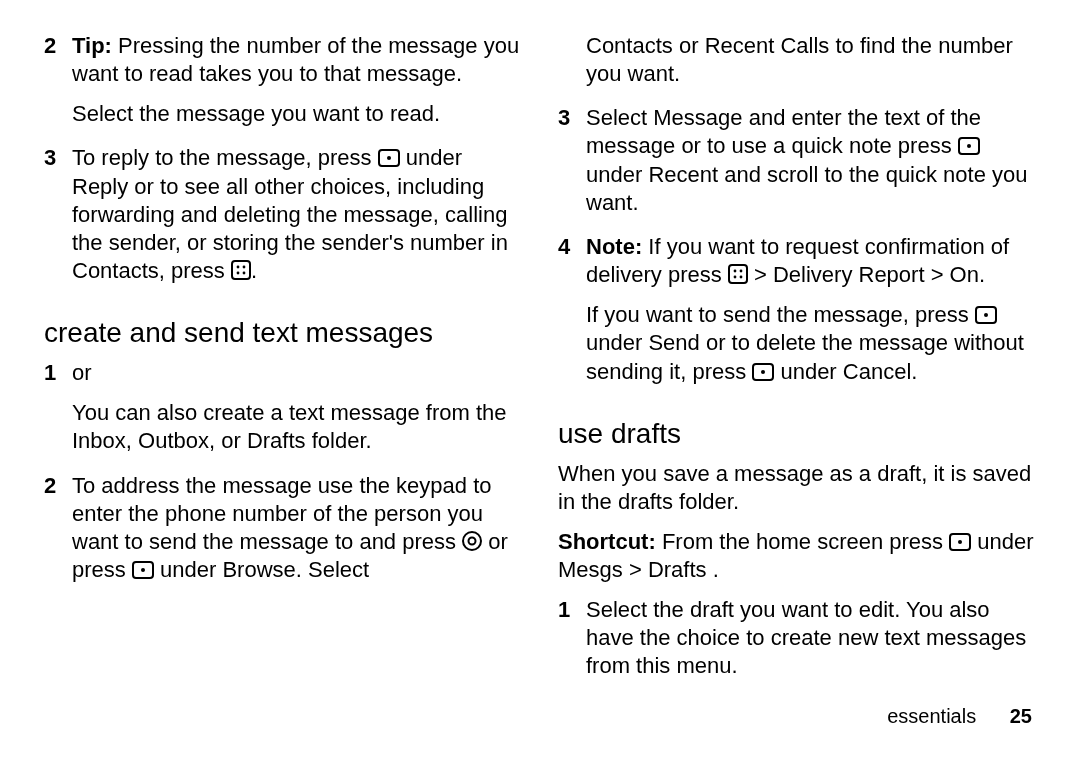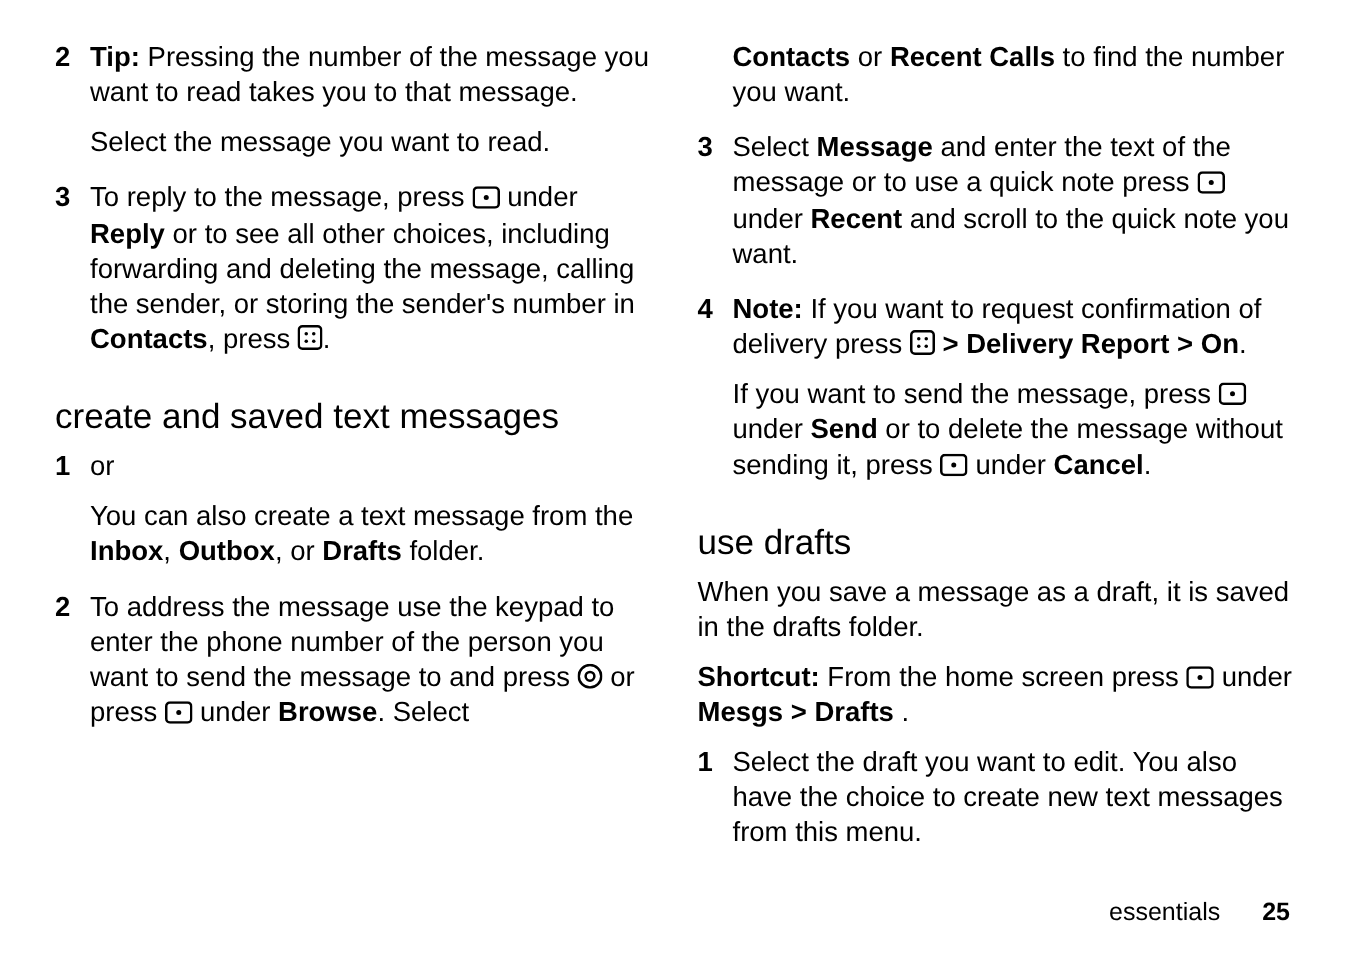--- a/index.html
+++ b/index.html
@@ -42,31 +42,31 @@
     flex-shrink: 0;
   }
   .body {
     flex: 1;
   }
   .body p {
     margin: 0 0 12px 0;
   }
   .cond {
     font-family: "Arial Narrow", Arial, sans-serif;
-    font-weight: 700;
+    font-weight: 400;
     font-stretch: condensed;
   }
   .icon {
     display: inline-block;
     vertical-align: -2px;
   }
   .icon svg { display: block; }
   .footer {
     position: absolute;
-    bottom: 22px;
+    bottom: 36px;
     right: 48px;
     font-size: 20px;
   }
   .footer .pg {
     font-family: "Arial Narrow", Arial, sans-serif;
     font-weight: 700;
     margin-left: 28px;
   }
   .plain p { margin: 0 0 12px 0; }
 </style>
@@ -96,21 +96,21 @@
                 <rect x="1" y="1" width="18" height="18" rx="3" fill="none" stroke="#000" stroke-width="2"></rect>
                 <circle cx="7" cy="7" r="1.4"></circle>
                 <circle cx="13" cy="7" r="1.4"></circle>
                 <circle cx="7" cy="13" r="1.4"></circle>
                 <circle cx="13" cy="13" r="1.4"></circle>
               </svg></span><span>.</span>
         </p>
       </div>
     </div>
 
-    <div class="heading">create and saved text messages</div>
+    <div class="heading">create and send text messages</div>
 
     <div class="list-item">
       <div class="num">1</div>
       <div class="body">
         <p>or</p>
         <p>
           <span>You can also create a text message from the </span><span class="cond">Inbox</span><span>, </span><span class="cond">Outbox</span><span>, or </span><span class="cond">Drafts</span><span> folder.</span>
         </p>
       </div>
     </div>

